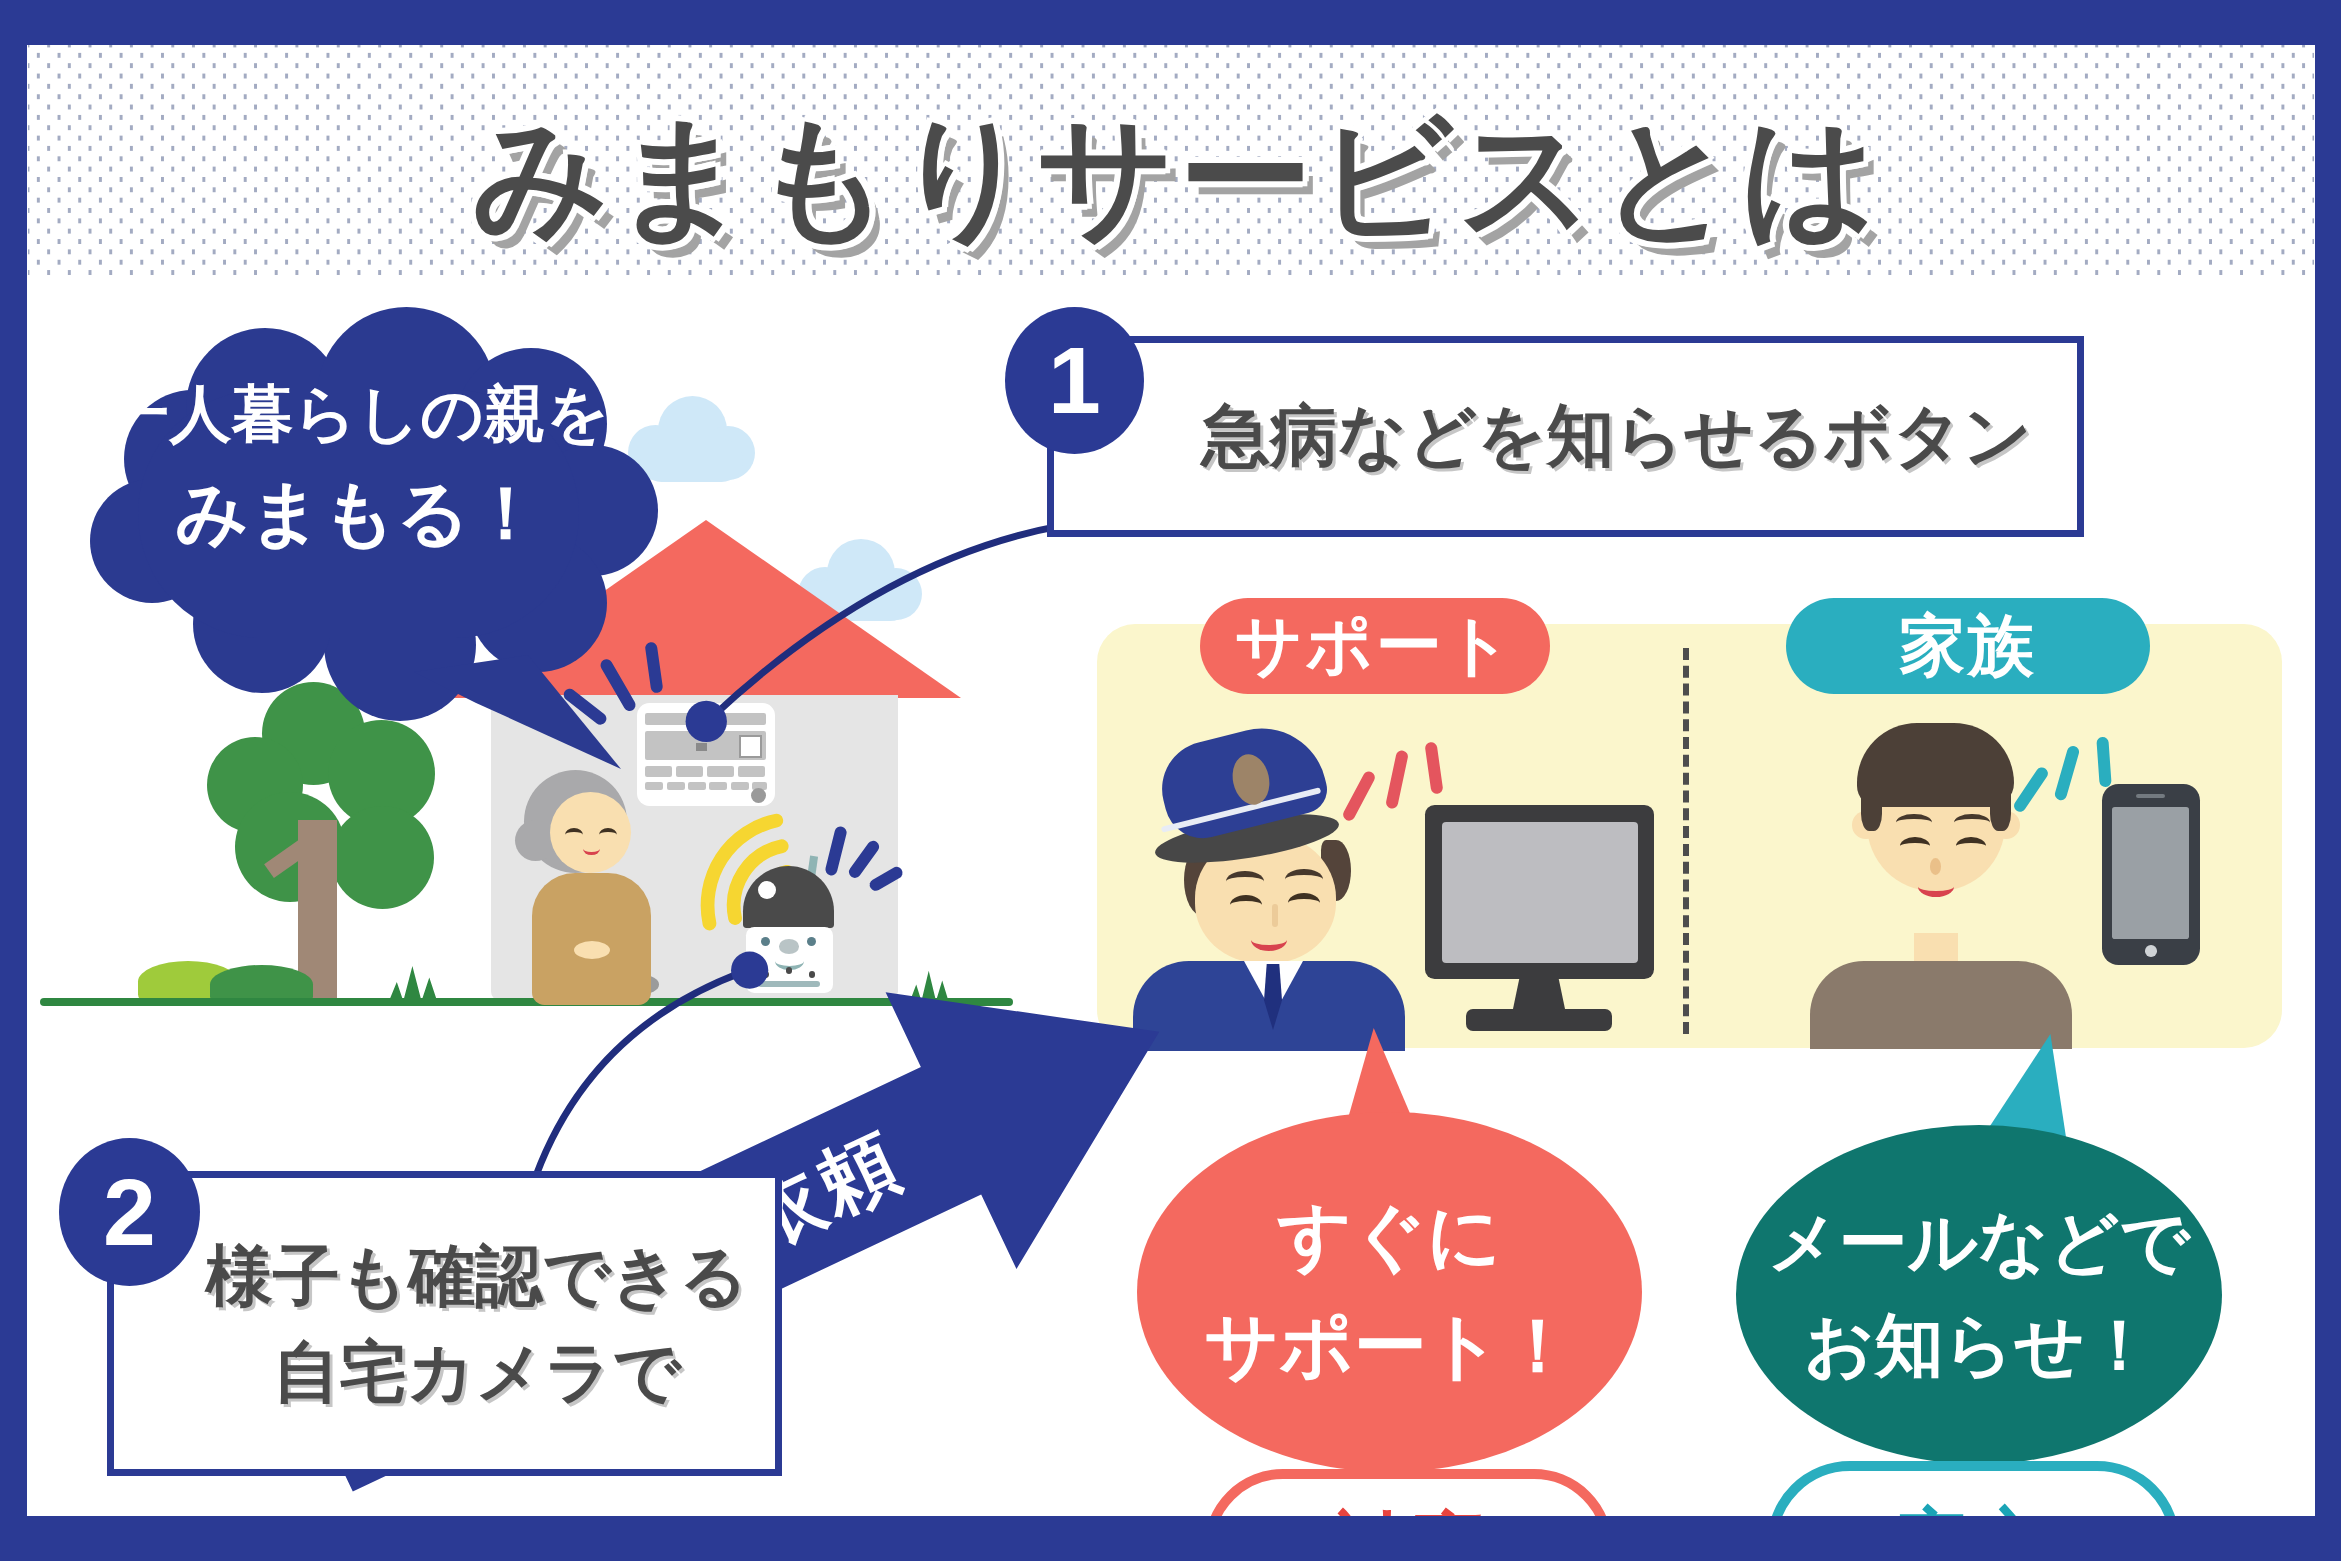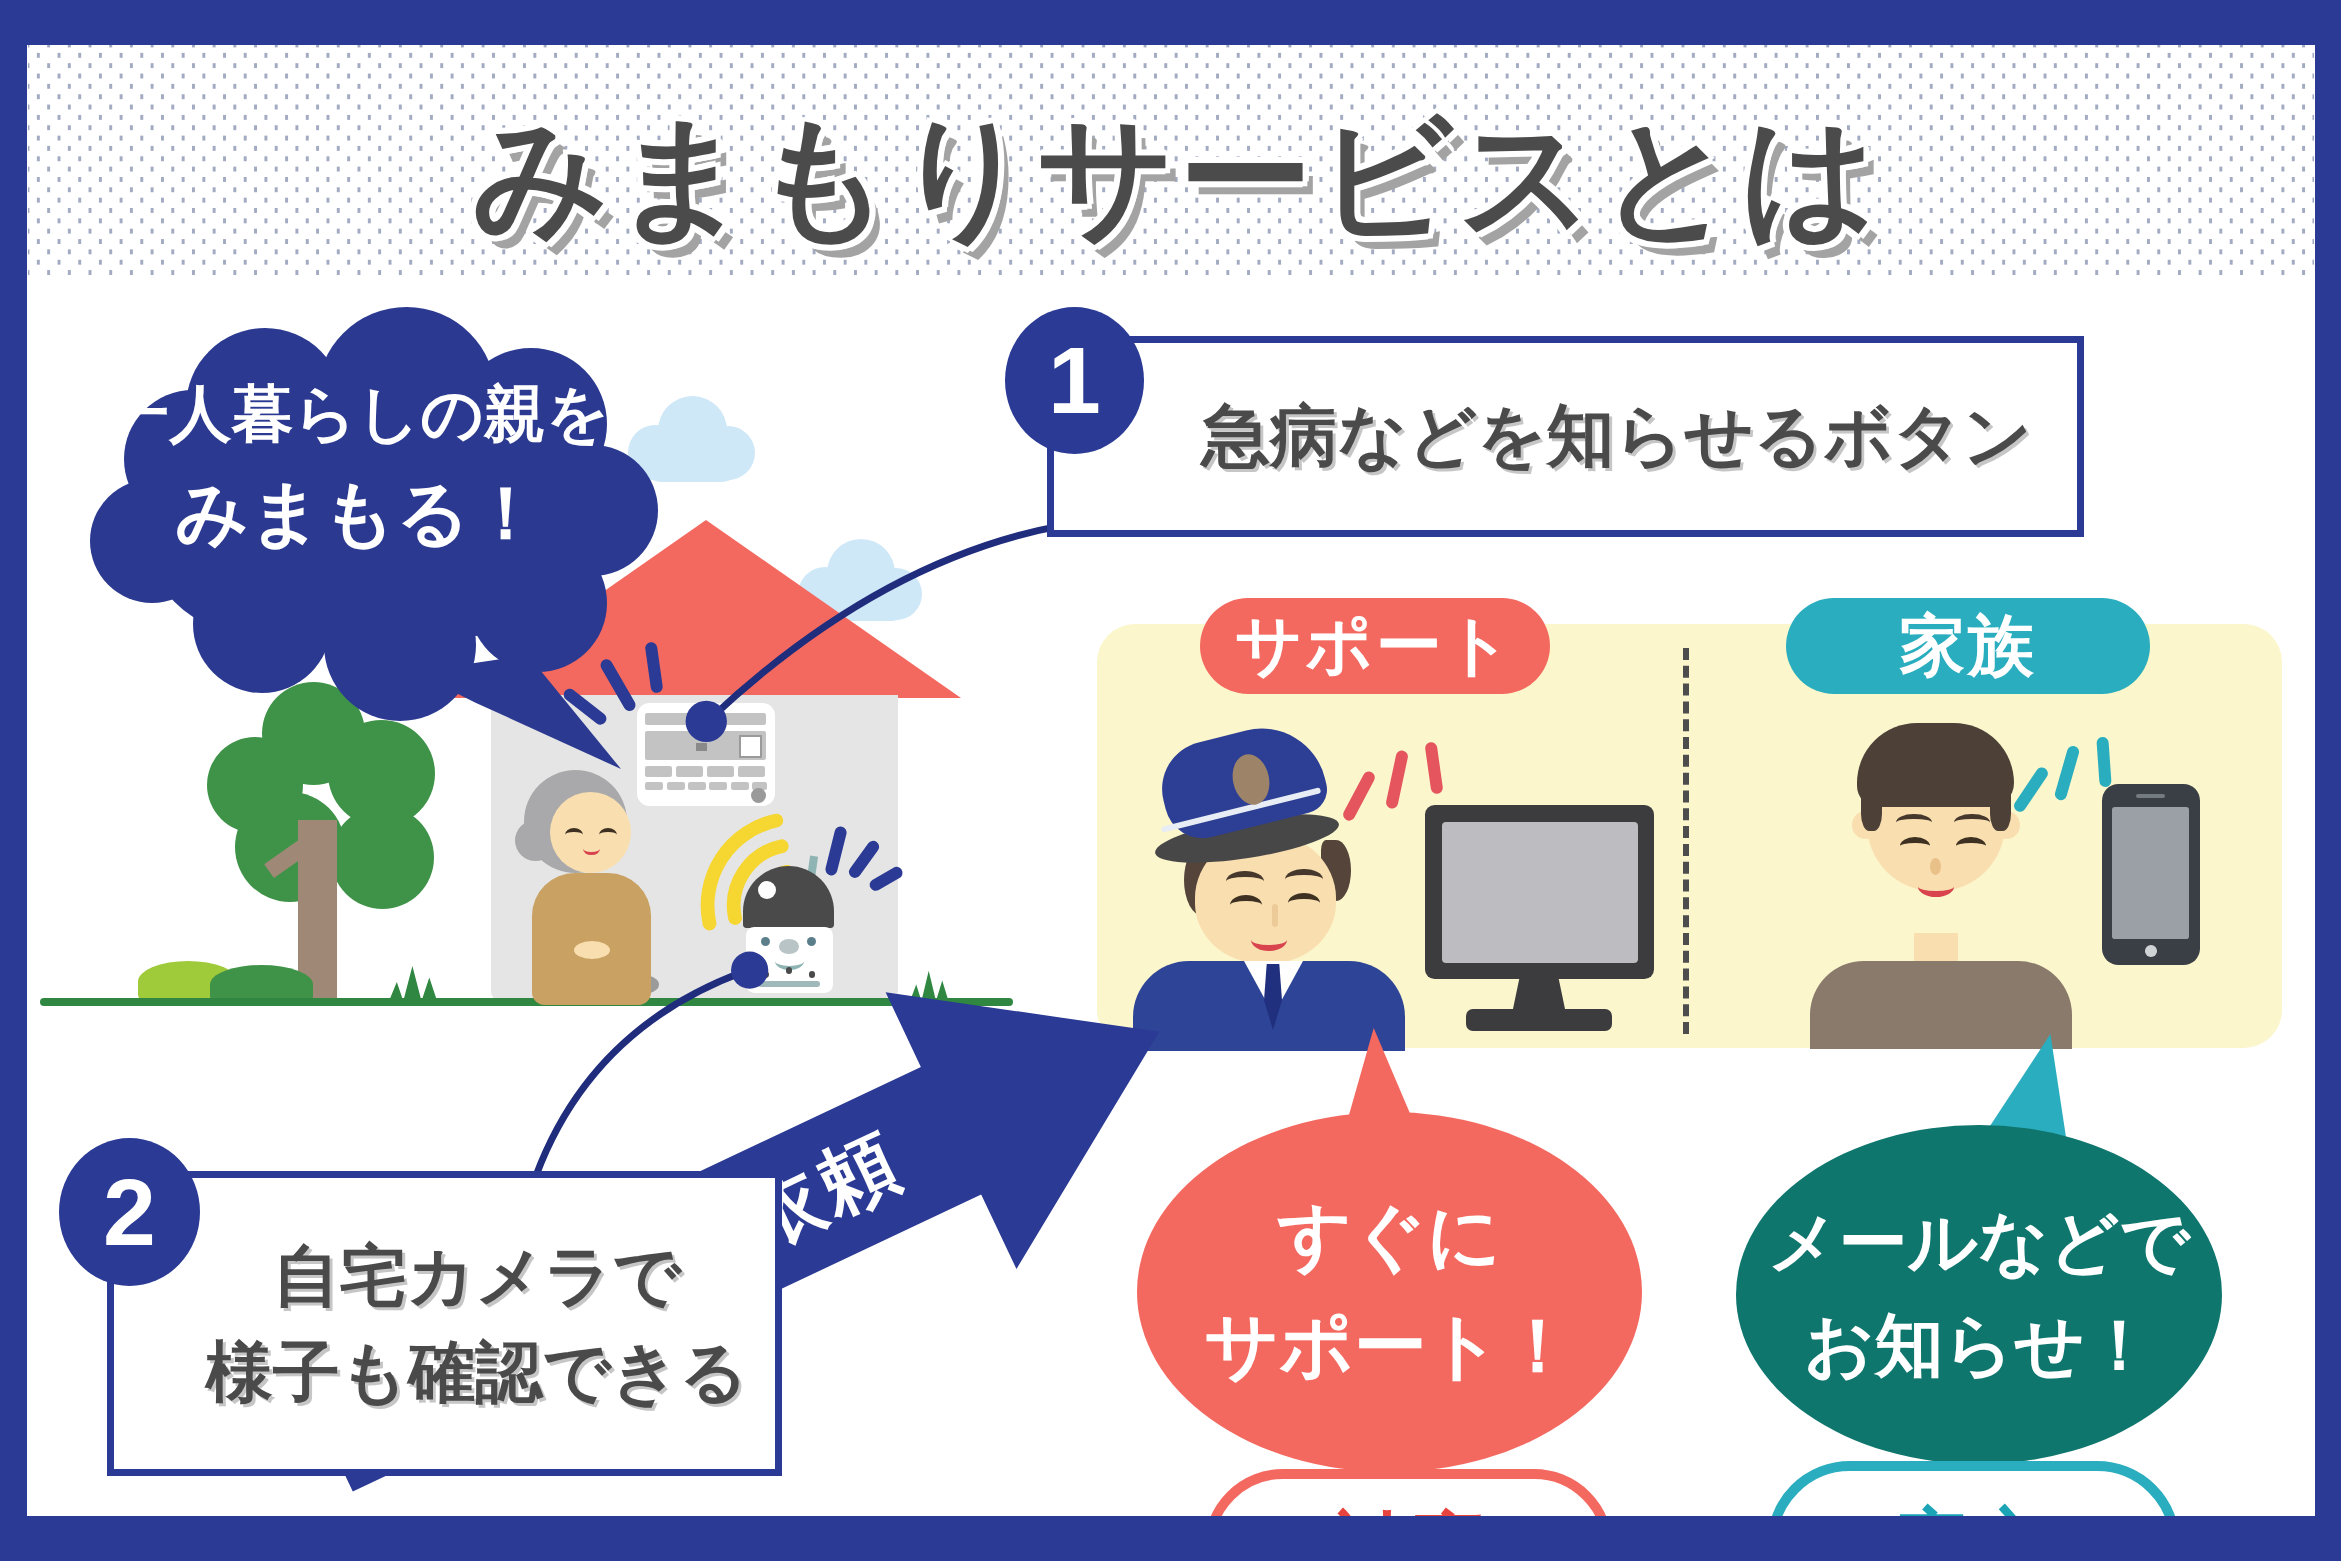--- a/index.html
+++ b/index.html
@@ -213,22 +213,22 @@
   </div>
 
   <div class="point-box" style="left:1047px;top:336px;width:1023px;height:187px;">
     <div class="point-text" style="font-size:68px;padding-left:103px;">急病などを知らせるボタン</div>
   </div>
   <div class="num-badge" style="left:1005px;top:307px;width:139px;height:147px;">
     <span>1</span>
   </div>
 
   <div class="point-box" style="left:107px;top:1171px;width:661px;height:291px;flex-direction:column;line-height:1.42;">
+    <div class="point-text" style="font-size:67px;padding-left:65px;">様子も確認できる</div>
     <div class="point-text" style="font-size:67px;padding-left:65px;">自宅カメラで</div>
-    <div class="point-text" style="font-size:67px;padding-left:65px;">様子も確認できる</div>
   </div>
   <div class="num-badge" style="left:59px;top:1138px;width:141px;height:148px;">
     <span>2</span>
   </div>
 
   <div class="panel"></div>
   <div class="divider"></div>
   <div class="badge" style="left:1200px;top:598px;width:350px;background:#f4695f;">
     <span>サポート</span>
   </div>

